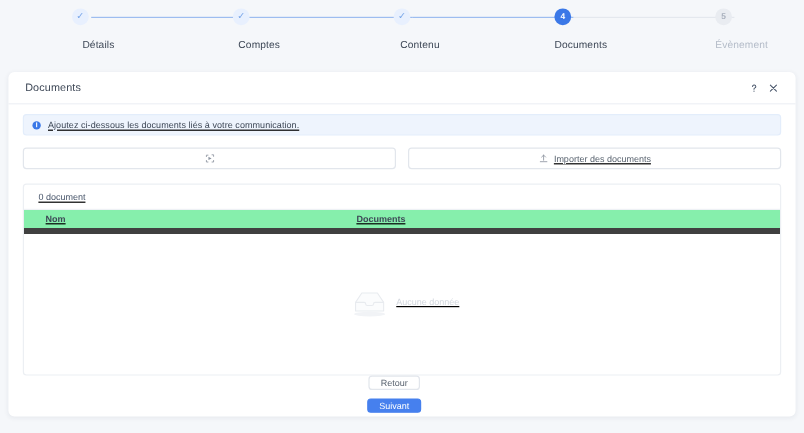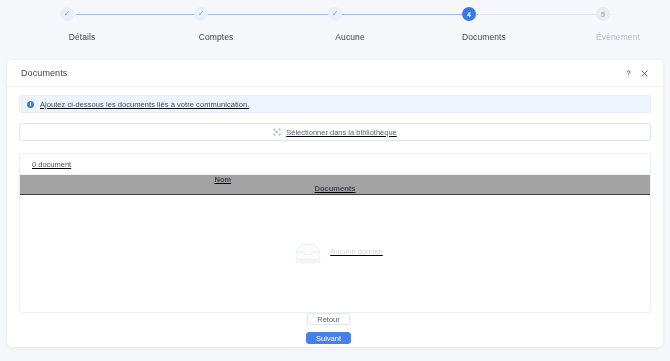--- a/index.html
+++ b/index.html
@@ -148,27 +148,26 @@
   .table-count {
     height: 21px;
     display: flex; align-items: center;
     padding: 0 12px;
     font-size: 7.5px;
     color: #49566b;
     border-bottom: 1px solid #eef1f5;
   }
   .table-head {
     height: 20px;
-    background: #a3a3a3;
+    background: #86efac;
     display: flex; align-items: center;
-    border-bottom: 1px solid #404040;
+    border-bottom: 5px solid #404040;
     font-size: 7.5px;
     font-weight: 700;
     color: #3d4756;
-    flex-direction: column;
   }
   .col-nom { padding-left: 18px; width: 277px; }
   .col-partager { padding-left: 0; }
   .table-empty {
     flex: 1;
     display: flex; flex-direction: row;
     align-items: center; justify-content: center;
     gap: 1px;
     padding-bottom: 4px;
   }
@@ -213,21 +212,21 @@
       <span class="check">✓</span>
     </div>
     <div class="step-label">Comptes</div>
   </div>
 
   <div class="step">
     <div class="connector filled"></div>
     <div class="step-circle done">
       <span class="check">✓</span>
     </div>
-    <div class="step-label">Aucune</div>
+    <div class="step-label">Contenu</div>
   </div>
 
   <div class="step">
     <div class="connector empty"></div>
     <div class="step-circle active">4</div>
     <div class="step-label">Documents</div>
   </div>
 
   <div class="step">
     <div class="step-circle todo">5</div>
@@ -262,23 +261,29 @@
       <span class="info-text">Ajoutez ci-dessous les documents liés à votre communication.</span>
     </div>
 
     <div class="actions">
 
       <div class="act-btn">
         <svg width="8" height="8" viewBox="0 0 16 16" fill="none" stroke="#8b939f" stroke-width="1.4">
           <path d="M2 5V2.6h2.6 M11.4 2h2.6v2.6 M14 11.4V14h-2.6 M4.6 14H2v-2.6" stroke-linecap="round" stroke-linejoin="round"></path>
           <path d="M5.4 5.4 10.6 8 5.4 10.6z" fill="#8b939f" stroke="none"></path>
         </svg>
-        <span>Sélectionner dans la bibliothèque</span>
       </div>
 
+      <div class="act-btn">
+        <svg width="8" height="8" viewBox="0 0 16 16" fill="none" stroke="#8b939f" stroke-width="1.4">
+          <path d="M8 11V2.5 M4.7 5.8 8 2.5l3.3 3.3" stroke-linecap="round" stroke-linejoin="round"></path>
+          <path d="M2.5 13.5h11" stroke-linecap="round"></path>
+        </svg>
+        <span>Importer des documents</span>
+      </div>
 
     </div>
 
     <div class="table-card">
 
       <div class="table-count">0 document</div>
 
       <div class="table-head">
         <div class="col-nom">Nom</div>
         <div class="col-partager">Documents</div>

